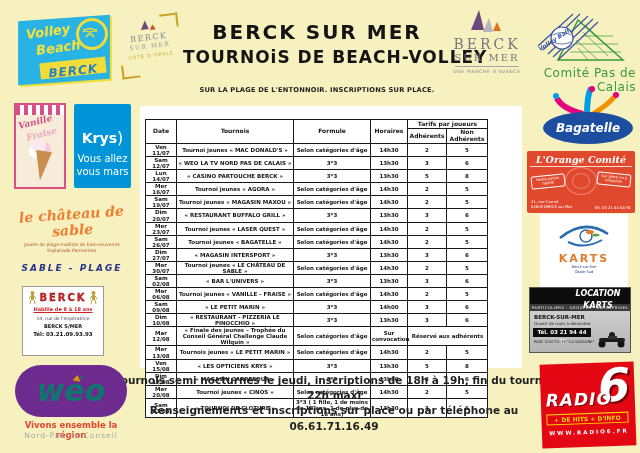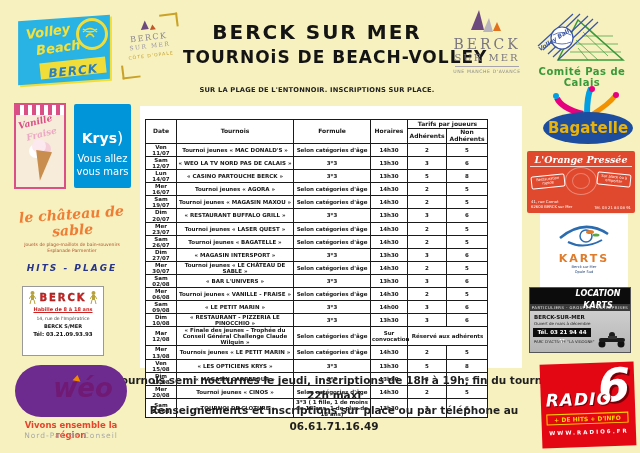--- a/index.html
+++ b/index.html
@@ -77,33 +77,33 @@
   .maxou{left:22px;top:286px;width:82px;height:70px;background:#fff;border:1px solid #999;box-sizing:border-box;text-align:center;}
   .maxou .row1{margin-top:4px;display:flex;align-items:center;justify-content:center;gap:3px;}
   .maxou .name{color:#cc2222;font-weight:bold;font-size:10px;letter-spacing:2px;-webkit-text-stroke:.3px #7a1414;}
   .maxou .l1{font-size:5px;font-weight:bold;color:#cc2222;text-decoration:underline;margin-top:2px;}
   .maxou .l2{font-size:4.5px;color:#444;margin-top:4px;}
   .maxou .l3{font-size:5px;font-weight:bold;color:#111;margin-top:2px;}
   .maxou .l4{font-size:5.5px;font-weight:bold;color:#111;margin-top:2px;}
 
   .weo{left:10px;top:365px;width:122px;height:80px;text-align:center;}
   .weo .blob{position:absolute;left:5px;top:0;width:112px;height:52px;background:#6e2b8f;border-radius:28px;}
-  .weo .name{position:absolute;left:12px;top:8px;width:122px;color:#701a75;font-weight:bold;font-style:italic;font-size:26px;}
+  .weo .name{position:absolute;left:0;top:8px;width:122px;color:#0f766e;font-weight:bold;font-style:italic;font-size:30px;}
   .weo .accent{position:absolute;left:63px;top:10px;width:0;height:0;border-left:4px solid transparent;border-right:4px solid transparent;border-bottom:6px solid #f08a00;transform:rotate(10deg);}
   .weo .t1{position:absolute;top:55px;width:100%;font-size:8.5px;font-weight:bold;color:#e8432d;}
   .weo .t2{position:absolute;top:66px;width:100%;font-size:7.5px;color:#a9a9a9;letter-spacing:1px;}
 
   
   .comite{left:528px;top:10px;width:108px;height:70px;}
   .comite .txt1{position:absolute;left:8px;top:26px;font-size:6px;font-weight:bold;font-style:italic;color:#3a55a4;transform:rotate(-33deg);}
-  .comite .txt2{position:absolute;left:0;top:56px;width:108px;text-align:center;font-size:10px;font-weight:bold;color:#3a9a3a;letter-spacing:.5px;}
+  .comite .txt2{position:absolute;left:0;top:56px;width:108px;text-align:right;font-size:12px;font-weight:normal;color:#3a9a3a;letter-spacing:.5px;}
 
   .bagatelle{left:543px;top:86px;width:92px;height:62px;}
   .bagatelle .oval{position:absolute;left:0;top:26px;width:90px;height:32px;background:#1d4d9f;border-radius:50%;text-align:center;}
-  .bagatelle .oval span{color:#eab308;font-weight:bold;font-size:15px;line-height:32px;}
+  .bagatelle .oval span{color:#ffffff;font-weight:bold;font-style:italic;font-size:12px;line-height:32px;}
 
   .orange{left:527px;top:151px;width:108px;height:62px;background:#e0492e;border-radius:2px;color:#fff;box-sizing:border-box;padding:3px 3px 2px 3px;}
   .orange .name{text-align:center;font-family:"DejaVu Serif",serif;font-style:italic;font-weight:bold;font-size:9.5px;border-bottom:1px solid rgba(255,255,255,.8);padding-bottom:1px;}
   .orange .art{position:absolute;left:38px;top:16px;width:30px;height:26px;border:1px solid rgba(255,255,255,.35);border-radius:50%;}
   .orange .art:after{content:"";position:absolute;left:6px;top:5px;width:16px;height:14px;border:1px solid rgba(255,255,255,.3);border-radius:50%;}
   .orange .badge{position:absolute;width:30px;font-size:3.6px;text-align:center;border:1px solid #fff;border-radius:2px;padding:1px;transform:rotate(-6deg);line-height:1.2;}
   .orange .bleft{left:4px;top:24px;}
   .orange .bright{right:4px;top:22px;transform:rotate(6deg);}
   .orange .addr{position:absolute;left:4px;bottom:3px;font-size:3.8px;text-align:left;line-height:1.3;}
   .orange .tel{position:absolute;right:4px;bottom:3px;font-size:3.8px;}
@@ -374,21 +374,21 @@
     <div>vous mars</div>
   </div>
 </div>
 
 <div class="abs chateau">
   <div class="name">le château de sable</div>
   <div class="d">
     <div>Jouets de plage-maillots de bain-souvenirs</div>
     <div>Esplanade Parmentier</div>
   </div>
-  <div class="city">HITS - PLAGE</div>
+  <div class="city">SABLE - PLAGE</div>
 </div>
 
 <div class="abs maxou">
   <div class="row1">
     <svg width="7" height="13" viewBox="0 0 7 13">
         <circle cx="3.5" cy="2" r="2" fill="#b8a23c"></circle>
         <rect x="2" y="4" width="3" height="5" fill="#b8a23c"></rect>
         <path d="M2 9 L1 13 M5 9 L6 13 M2 5 L0 8 M5 5 L7 8" stroke="#b8a23c" stroke-width="1"></path>
       </svg>
     <span class="name">BERCK</span>
@@ -430,21 +430,21 @@
     <circle cx="3" cy="10" r="3" fill="#009fe3"></circle>
     <path d="M34 28 Q34 10 38 2" stroke="#009fe3" stroke-width="6" fill="none"></path>
     <circle cx="39" cy="3" r="3" fill="#e6007e"></circle>
     <path d="M40 28 Q56 18 62 10" stroke="#f39200" stroke-width="5" fill="none"></path>
     <circle cx="63" cy="9" r="3" fill="#e6007e"></circle>
   </svg>
   <div class="oval"><span>Bagatelle</span></div>
 </div>
 
 <div class="abs orange">
-  <div class="name">L'Orange Pressée</div>
+  <div class="name">L'Orange Comité</div>
   <div class="art"></div>
   <div class="badge bleft">Restauration rapide</div>
   <div class="badge bright">Sur place ou à emporter</div>
   <div class="addr">
     <div>41, rue Carnot</div>
     <div>62600 BERCK sur Mer</div>
   </div>
   <div class="tel">Tél. 03 21 84 08 91</div>
 </div>
 

